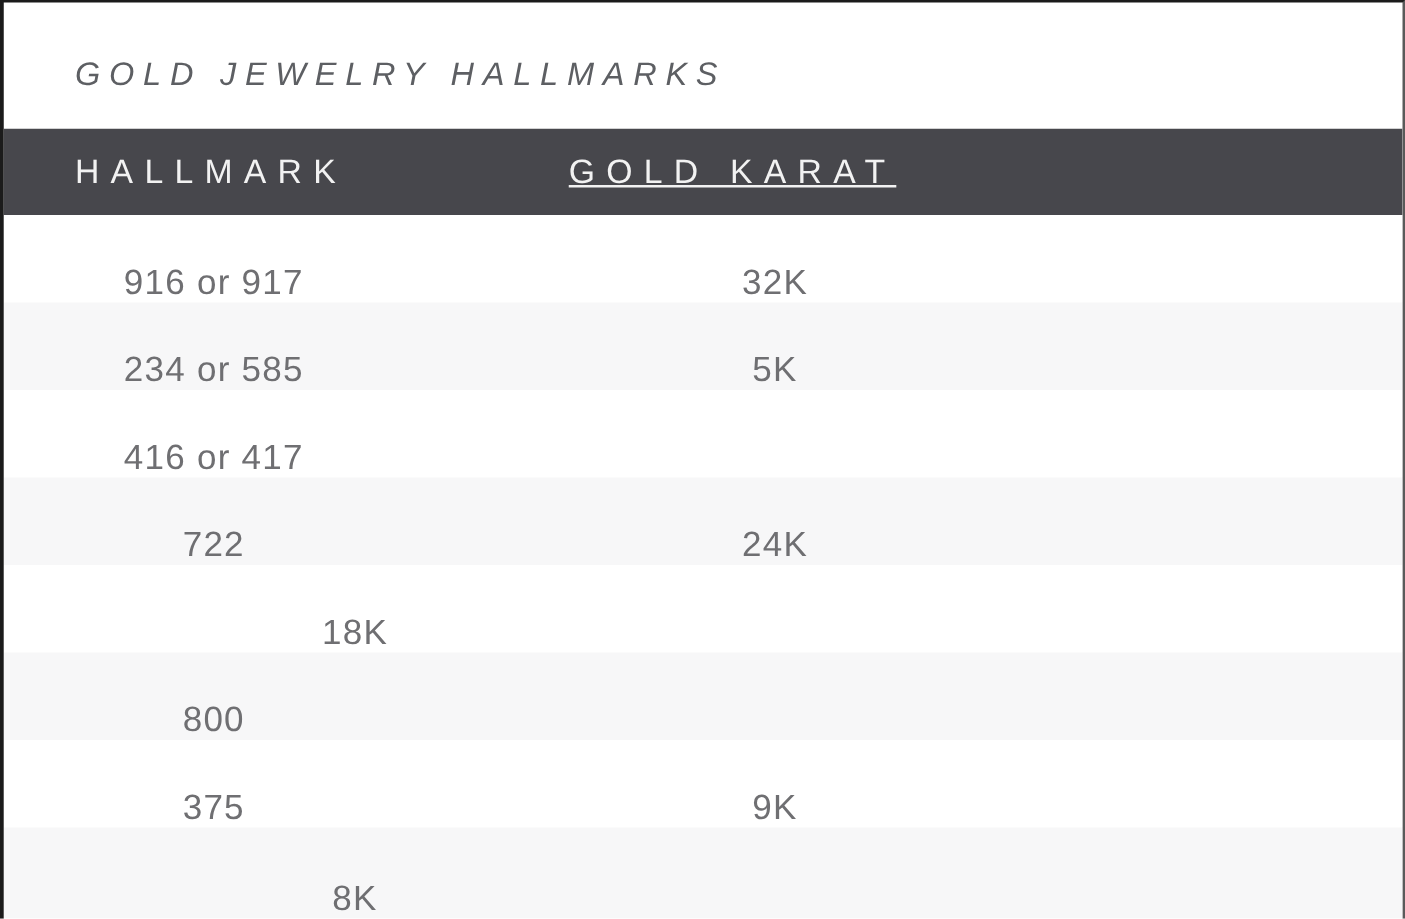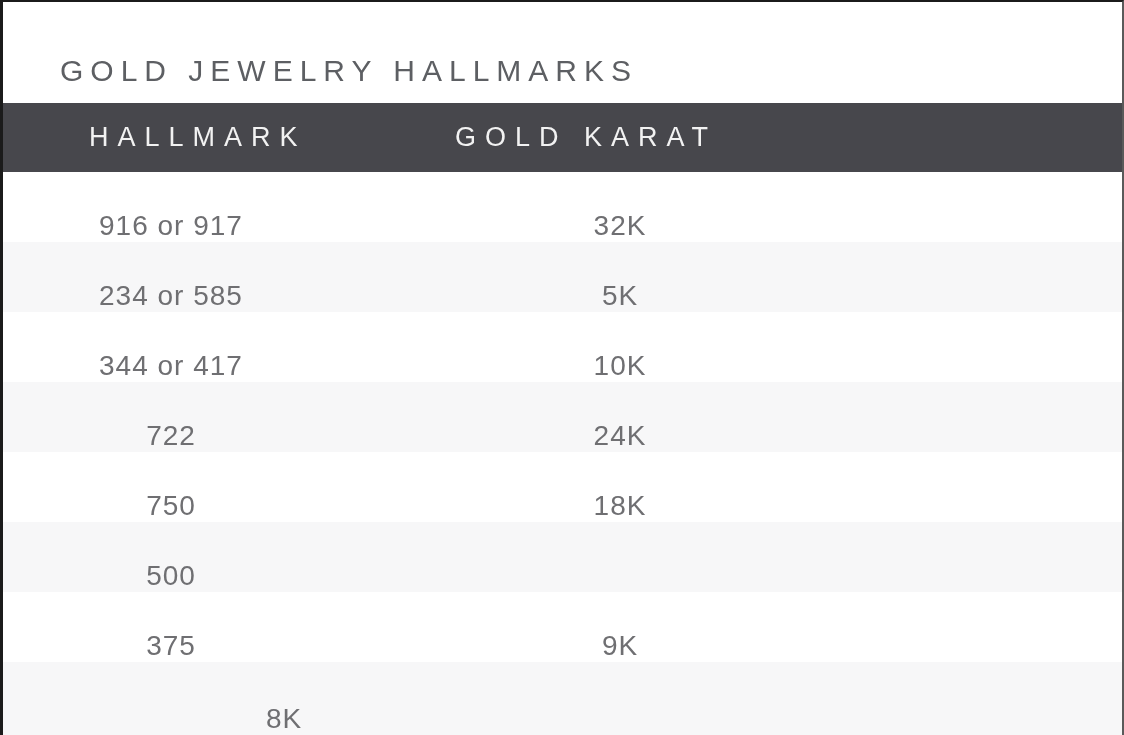--- a/index.html
+++ b/index.html
@@ -14,51 +14,53 @@
     height: 735px;
     box-sizing: border-box;
     background: var(--row-white, #ffffff);
     border-top: 2px solid var(--border-dark, #2e2e2e);
     border-left: 3px solid var(--border-dark, #161616);
     border-right: 2px solid #5a5a5a;
     overflow: hidden;
   }
   .page-title {
     position: absolute;
-    top: 52px;
+    top: 40px;
     left: 57px;
     height: 34px;
     line-height: 34px;
-    font-size: 30px;
+    font-size: 26px;
     letter-spacing: 7px;
     color: var(--title-text, #5d5f63);
     white-space: nowrap;
+    font-style: italic;
   }
   .header-bar {
     position: absolute;
     top: 101px;
     left: 0;
     right: 0;
     height: 69px;
     background: var(--header-bar, #47474c);
     display: flex;
     align-items: center;
     color: var(--header-text, #f2f2f2);
     font-size: 27px;
     letter-spacing: 9px;
     white-space: nowrap;
   }
   .header-cell.c0 {
     width: 336px;
     box-sizing: border-box;
-    padding-left: 86px;
+    padding-left: 57px;
   }
   .header-cell.c1 {
     box-sizing: border-box;
     padding-left: 116px;
+    text-decoration: underline;
   }
   .table-body {
     position: absolute;
     top: 170px;
     left: 0;
     right: 0;
     bottom: 0;
     display: flex;
     flex-direction: column;
   }
@@ -97,33 +99,31 @@
   <div class="table-body">
       <div class="row">
         <div class="cell c0">916 or 917</div>
         <div class="cell c1">32K</div>
       </div>
       <div class="row">
         <div class="cell c0">234 or 585</div>
         <div class="cell c1">5K</div>
       </div>
       <div class="row">
-        <div class="cell c0">344 or 417</div>
-        <div class="cell c1">10K</div>
+        <div class="cell c0">416 or 417</div>
       </div>
       <div class="row">
         <div class="cell c0">722</div>
         <div class="cell c1">24K</div>
       </div>
       <div class="row">
-        <div class="cell c0">750</div>
         <div class="cell c1">18K</div>
       </div>
       <div class="row">
-        <div class="cell c0">500</div>
+        <div class="cell c0">800</div>
       </div>
       <div class="row">
         <div class="cell c0">375</div>
         <div class="cell c1">9K</div>
       </div>
       <div class="row">
         <div class="cell c1">8K</div>
       </div>
     </div>
 

